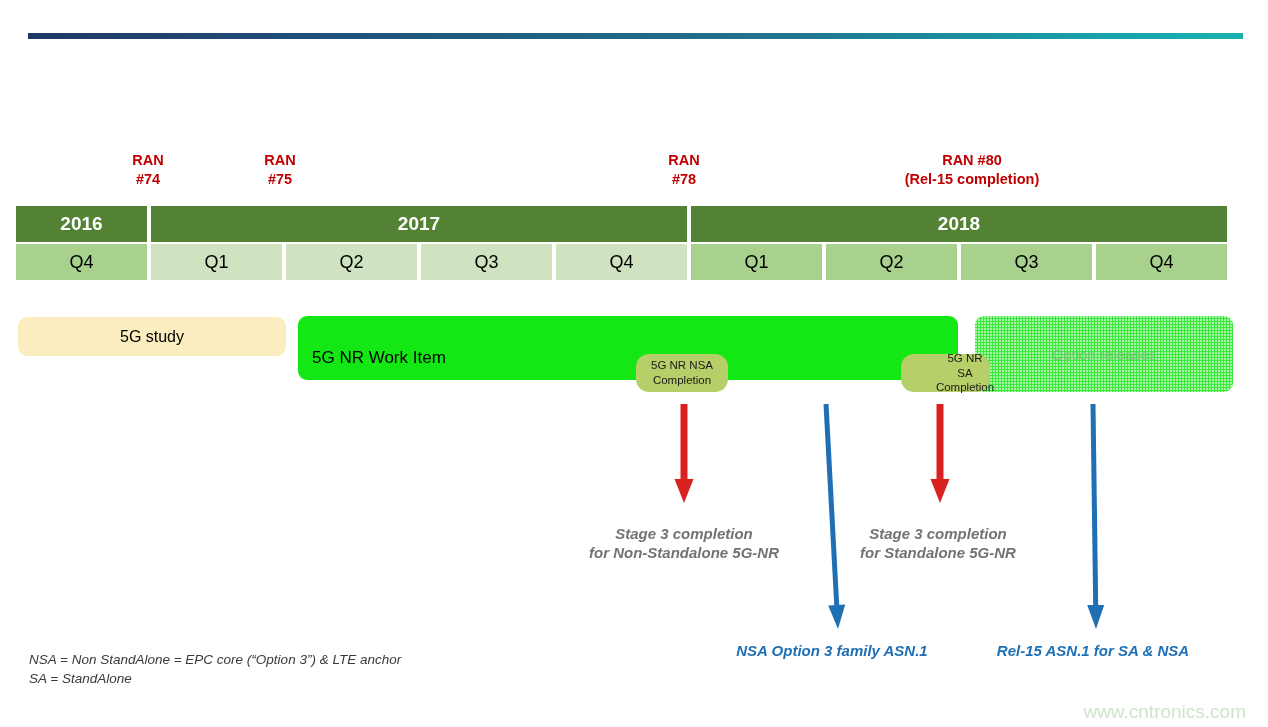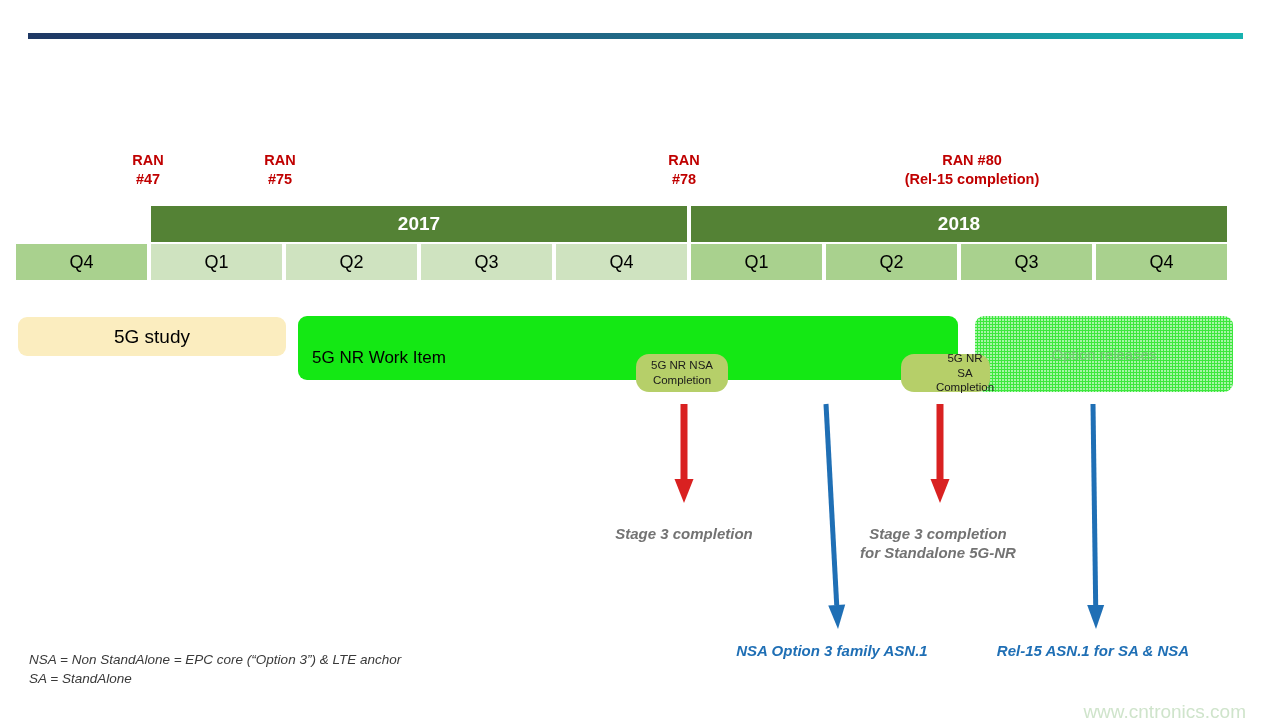--- a/index.html
+++ b/index.html
@@ -105,21 +105,21 @@
     position: absolute;
     border-radius: 9px;
     box-sizing: border-box;
   }
   #bar-5g-study {
     background: #fbedbf;
     height: 39px;
     display: flex;
     align-items: center;
     justify-content: center;
-    font-size: 19px;
+    font-size: 16px;
     color: #000000;
   }
   #bar-nr-work {
     background: #14e814;
     display: flex;
     align-items: flex-start;
     padding: 32px 0 0 14px;
     font-size: 17px;
     color: #000000;
   }
@@ -209,21 +209,21 @@
 <body>
 
 <div id="slide">
 
   <div id="top-rule"></div>
 
 
   <div id="ran-markers">
       <div class="ran-label" style="left: 8px; top: 151px; width: 280px;">
         <div>RAN</div>
-        <div>#47</div>
+        <div>#74</div>
       </div>
       <div class="ran-tick" style="left: 150px; top: 206px; height: 36px;"></div>
       <div class="ran-label" style="left: 140px; top: 151px; width: 280px;">
         <div>RAN</div>
         <div>#75</div>
       </div>
       <div class="ran-tick" style="left: 283px; top: 206px; height: 36px;"></div>
       <div class="ran-label" style="left: 544px; top: 151px; width: 280px;">
         <div>RAN</div>
         <div>#78</div>
@@ -231,20 +231,21 @@
       <div class="ran-tick" style="left: 688px; top: 206px; height: 36px;"></div>
       <div class="ran-label" style="left: 832px; top: 151px; width: 280px;">
         <div>RAN #80</div>
         <div>(Rel-15 completion)</div>
       </div>
       <div class="ran-tick" style="left: 958px; top: 206px; height: 36px;"></div>
     </div>
 
   <div id="timeline">
     <div id="year-row">
+        <div class="year-cell" style="left: 0px; width: 133px;">2016</div>
         <div class="year-cell" style="left: 135px; width: 538px;">2017</div>
         <div class="year-cell last" style="left: 675px; width: 536px;">2018</div>
       </div>
     <div id="quarter-row">
         <div class="q-cell q-dark" style="left: 0px; width: 133px;">Q4</div>
         <div class="q-cell q-light" style="left: 135px; width: 133px;">Q1</div>
         <div class="q-cell q-light" style="left: 270px; width: 133px;">Q2</div>
         <div class="q-cell q-light" style="left: 405px; width: 133px;">Q3</div>
         <div class="q-cell q-light" style="left: 540px; width: 133px;">Q4</div>
         <div class="q-cell q-dark" style="left: 675px; width: 133px;">Q1</div>
@@ -292,20 +293,21 @@
       </g>
       <g>
         <line x1="1093" y1="404" x2="1095.6800284406524" y2="605.002133048931" stroke="#1f6fb5" stroke-width="5"></line>
         <polygon points="1096,629 1087.1807838954821,605.1154563095332 1104.1792729858228,604.8888097883288" fill="#1f6fb5"></polygon>
       </g>
     </svg>
 
   <div id="annotations-layer">
       <div class="annot-red" style="left: 484px; top: 524px; width: 400px;">
         <div>Stage 3 completion</div>
+        <div>for Non-Standalone 5G-NR</div>
       </div>
       <div class="annot-red" style="left: 738px; top: 524px; width: 400px;">
         <div>Stage 3 completion</div>
         <div>for Standalone 5G-NR</div>
       </div>
       <div class="annot-blue" style="left: 632px; top: 641px; width: 400px;">
         <div>NSA Option 3  family ASN.1</div>
       </div>
       <div class="annot-blue" style="left: 893px; top: 641px; width: 400px;">
         <div>Rel-15 ASN.1 for SA &amp; NSA</div>

